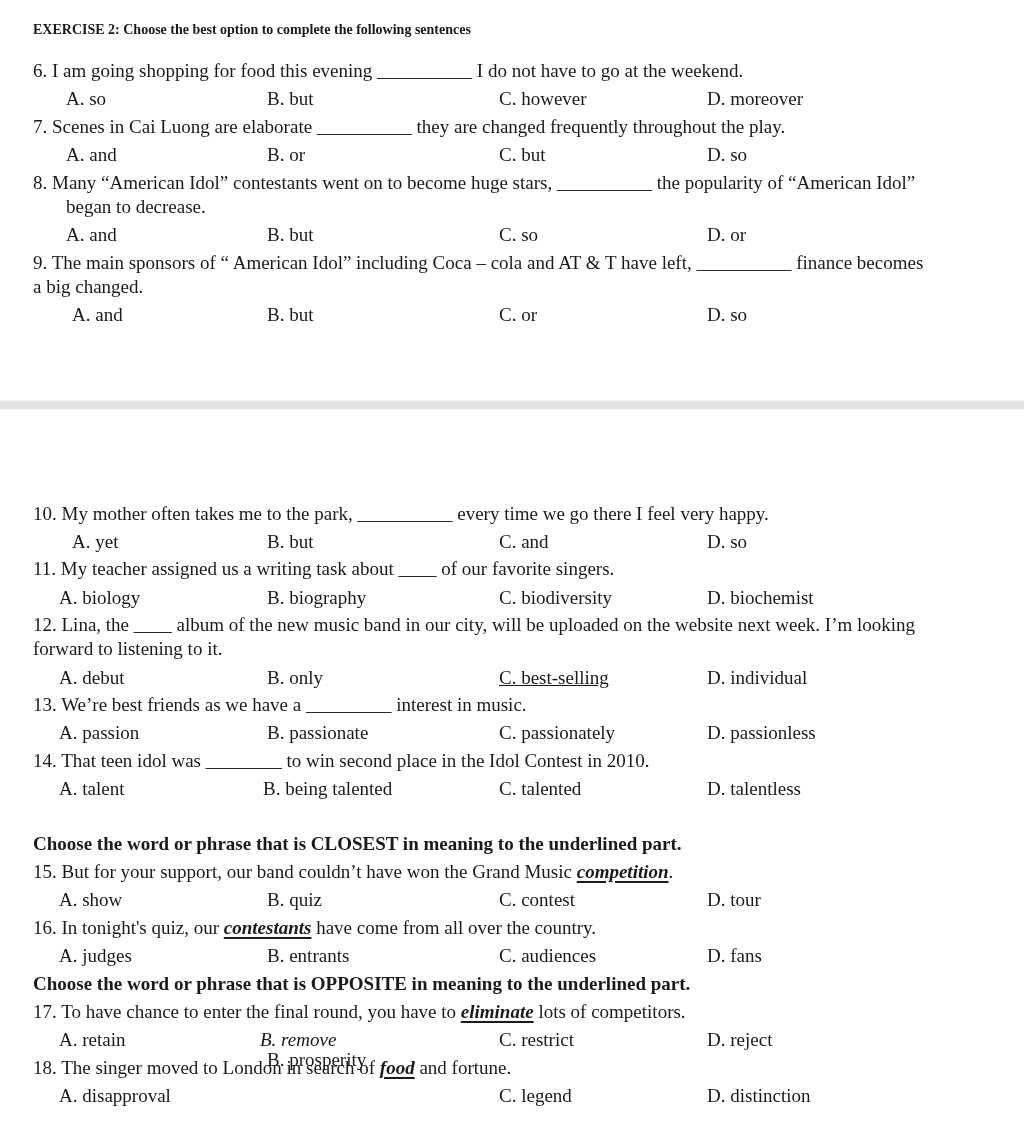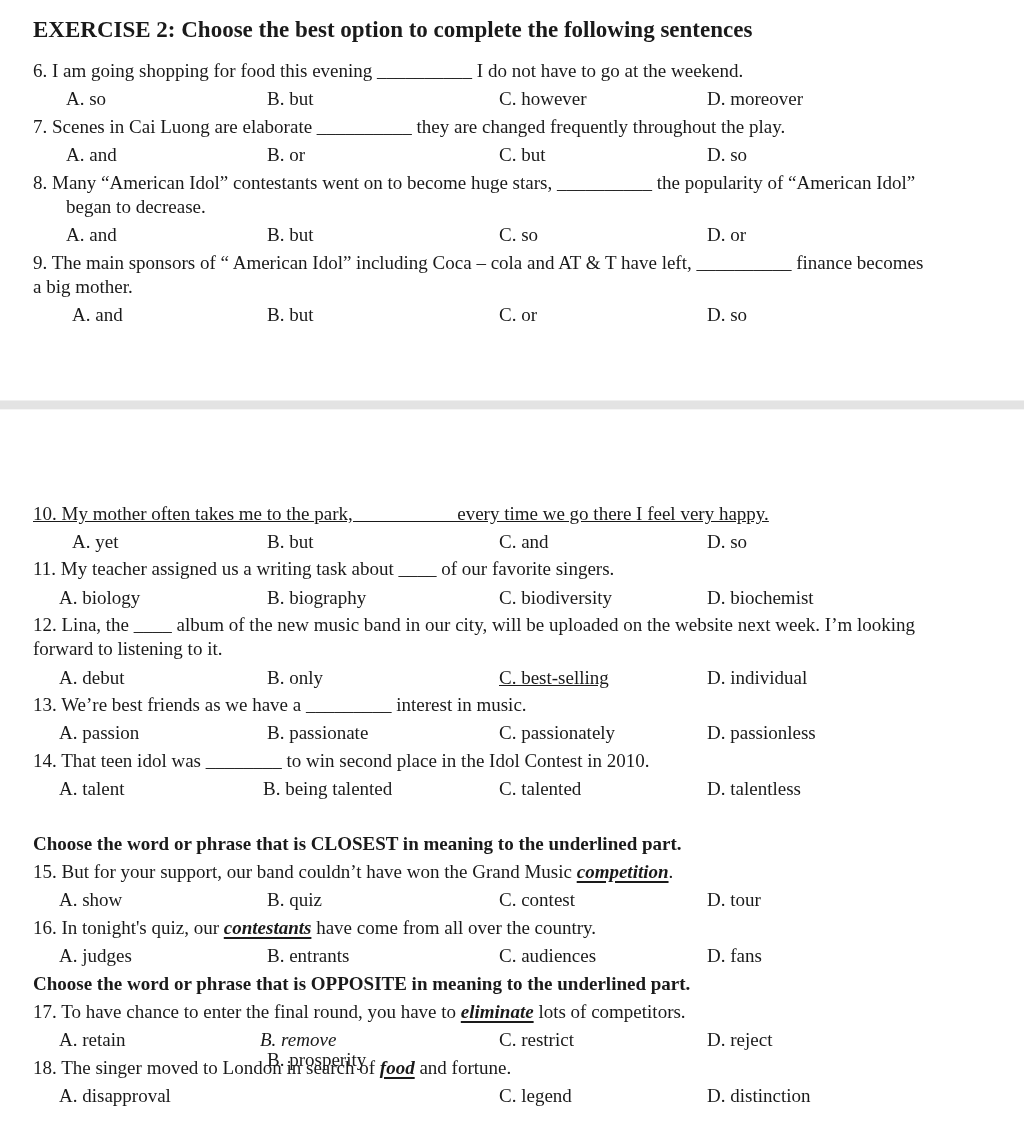--- a/index.html
+++ b/index.html
@@ -1,20 +1,20 @@
 <!DOCTYPE html>
 <html><head>
 <meta charset="utf-8">
 <style>
   html, body { margin:0; padding:0; background:#ffffff; }
   body { width:1024px; height:1126px; position:relative; overflow:hidden;
          font-family:"Liberation Serif", serif; color:#1a1a1a; font-size:19px; }
   .line { position:absolute; white-space:nowrap; line-height:24px; }
   .bold { font-weight:bold; }
-  .title { font-size:23px; }
+  .title { font-size:14px; }
   .opt { position:absolute; white-space:nowrap; line-height:24px; }
   .u { text-decoration:underline; text-decoration-thickness:2px; text-underline-offset:3px; font-weight:bold; font-style:italic; }
   .divider { position:absolute; left:0; top:400px; width:1024px; height:8px; background:#e3e3e3;
              border-top:1px solid #f0f0f0; border-bottom:1px solid #f5f5f5; }
 </style>
 </head>
 <body>
 
 <div class="line bold title" style="left:33px;top:18px;">EXERCISE 2: Choose the best option to complete the following sentences</div>
 
@@ -31,29 +31,29 @@
 <div class="opt" style="left:707px;top:143px;">D. so</div>
 
 <div class="line" style="left:33px;top:171px;">8.  Many “American Idol” contestants went on to become huge stars, __________ the popularity of “American Idol”</div>
 <div class="line" style="left:66px;top:195px;">began to decrease.</div>
 <div class="opt" style="left:66px;top:223px;">A. and</div>
 <div class="opt" style="left:267px;top:223px;">B. but</div>
 <div class="opt" style="left:499px;top:223px;">C. so</div>
 <div class="opt" style="left:707px;top:223px;">D. or</div>
 
 <div class="line" style="left:33px;top:251px;">9. The main sponsors of “ American Idol” including Coca – cola and AT &amp; T have left, __________ finance becomes</div>
-<div class="line" style="left:33px;top:275px;">a big mother.</div>
+<div class="line" style="left:33px;top:275px;">a big changed.</div>
 <div class="opt" style="left:72px;top:303px;">A. and</div>
 <div class="opt" style="left:267px;top:303px;">B. but</div>
 <div class="opt" style="left:499px;top:303px;">C. or</div>
 <div class="opt" style="left:707px;top:303px;">D. so</div>
 
 <div class="divider"></div>
 
-<div class="line" style="left:33px;top:502px;text-decoration:underline;">10. My mother often takes me to the park, __________ every time we go there I feel very happy.</div>
+<div class="line" style="left:33px;top:502px;">10. My mother often takes me to the park, __________ every time we go there I feel very happy.</div>
 <div class="opt" style="left:72px;top:530px;">A. yet</div>
 <div class="opt" style="left:267px;top:530px;">B. but</div>
 <div class="opt" style="left:499px;top:530px;">C. and</div>
 <div class="opt" style="left:707px;top:530px;">D. so</div>
 
 <div class="line" style="left:33px;top:557px;">11. My teacher assigned us a writing task about ____ of our favorite singers.</div>
 <div class="opt" style="left:59px;top:586px;">A. biology</div>
 <div class="opt" style="left:267px;top:586px;">B. biography</div>
 <div class="opt" style="left:499px;top:586px;">C. biodiversity</div>
 <div class="opt" style="left:707px;top:586px;">D. biochemist</div>

